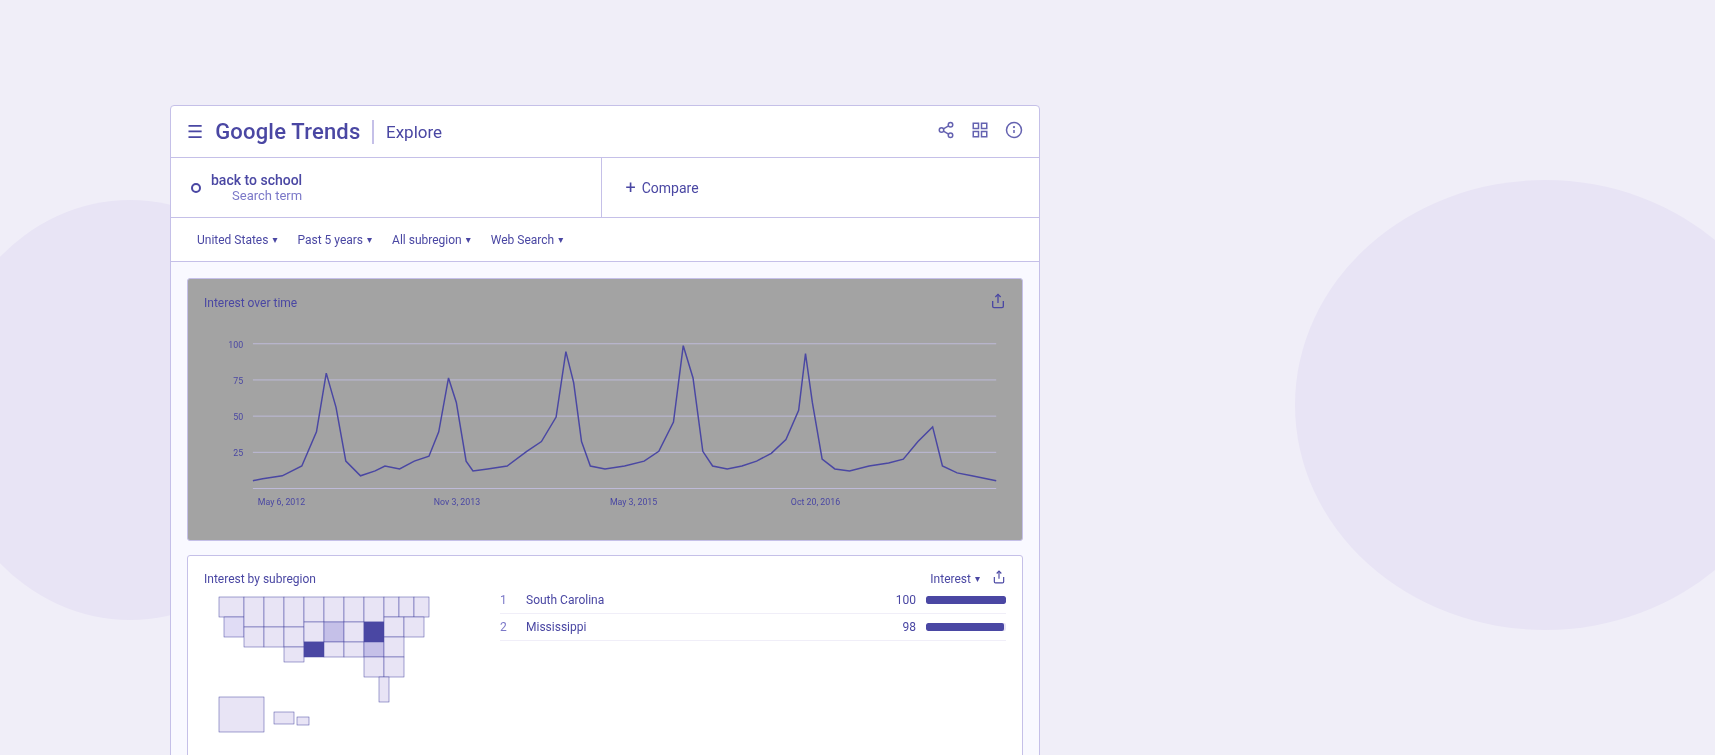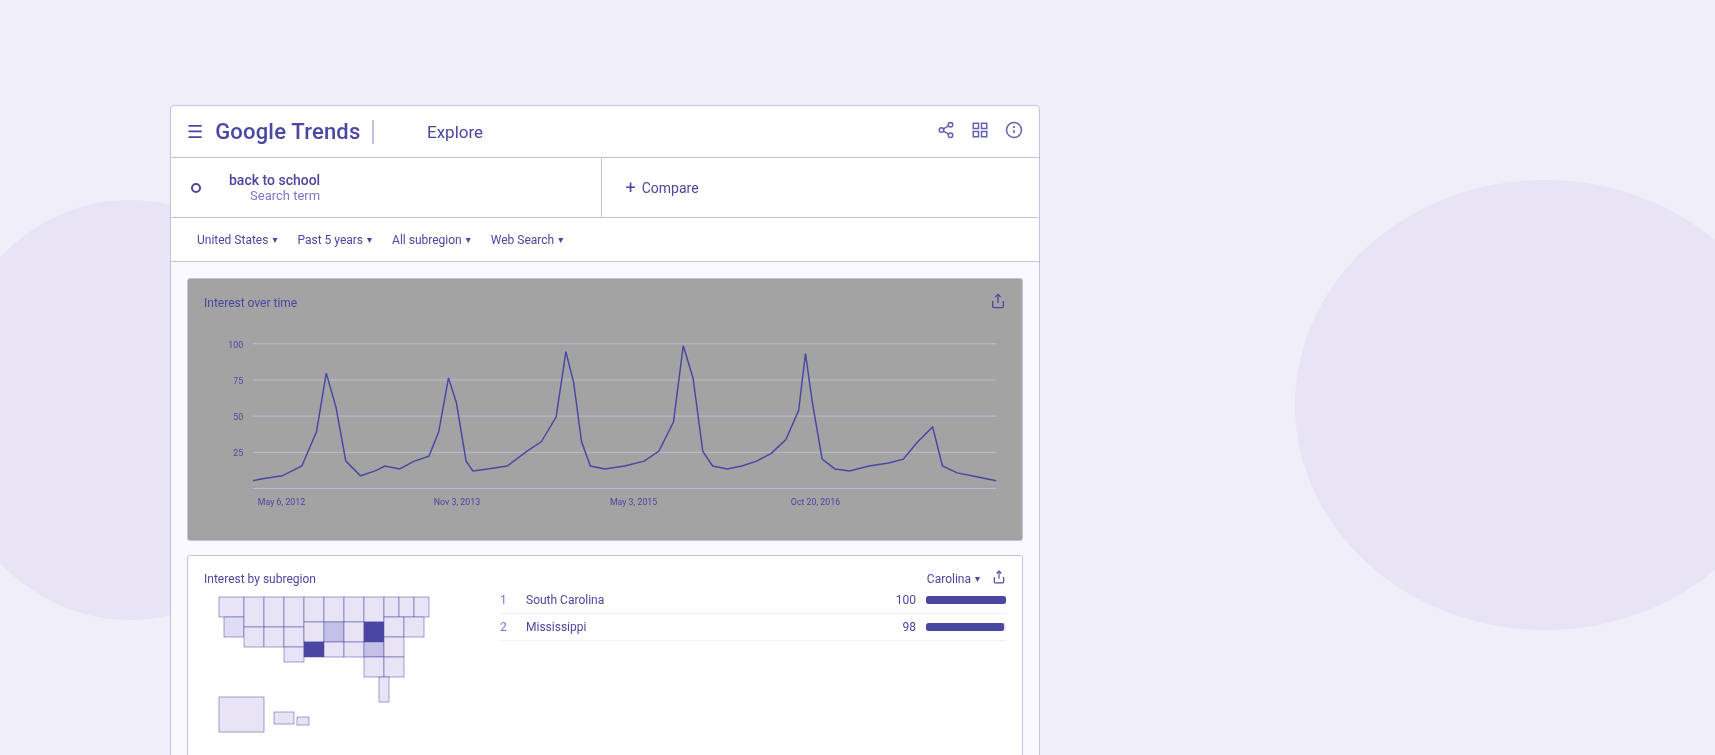--- a/index.html
+++ b/index.html
@@ -68,21 +68,20 @@
     }
     .header-divider {
       width: 1.5px;
       height: 24px;
       background: #c5c0e8;
     }
     .explore-title {
       color: #4a47a3;
       font-size: 17px;
       font-weight: 400;
-      margin-left: 41px;
     }
     .header-spacer { flex: 1; }
     .header-icons {
       display: flex;
       gap: 16px;
       align-items: center;
     }
     .header-icon {
       color: #4a47a3;
       font-size: 17px;
@@ -95,21 +94,21 @@
       display: flex;
       border-bottom: 1.5px solid #c5c0e8;
       min-height: 60px;
     }
     .search-term-box {
       flex: 1;
       display: flex;
       align-items: center;
       padding: 10px 20px;
       border-right: 1.5px solid #c5c0e8;
-      gap: 28px;
+      gap: 10px;
     }
     .search-dot {
       width: 10px;
       height: 10px;
       border-radius: 50%;
       border: 2px solid #4a47a3;
     }
     .search-term-content {
       display: flex;
       flex-direction: column;
@@ -447,21 +446,21 @@
           <text x="600" y="185" fill="#4a47a3" font-size="9">Oct 20, 2016</text>
         </svg>
       </div>
     </div>
 
     <div class="subregion-card">
       <div class="subregion-header">
         <span class="subregion-title">Interest by subregion</span>
         <div class="subregion-controls">
           <div class="subregion-dropdown">
-            <span>Carolina</span>
+            <span>Interest</span>
             <span style="font-size:10px; color:#4a47a3;">▾</span>
           </div>
           <span class="share-icon">
             <svg width="14" height="14" viewBox="0 0 24 24" fill="none" stroke="#4a47a3" stroke-width="2">
               <path d="M4 12v8a2 2 0 0 0 2 2h12a2 2 0 0 0 2-2v-8"></path>
               <polyline points="16 6 12 2 8 6"></polyline>
               <line x1="12" y1="2" x2="12" y2="15"></line>
             </svg>
           </span>
         </div>

